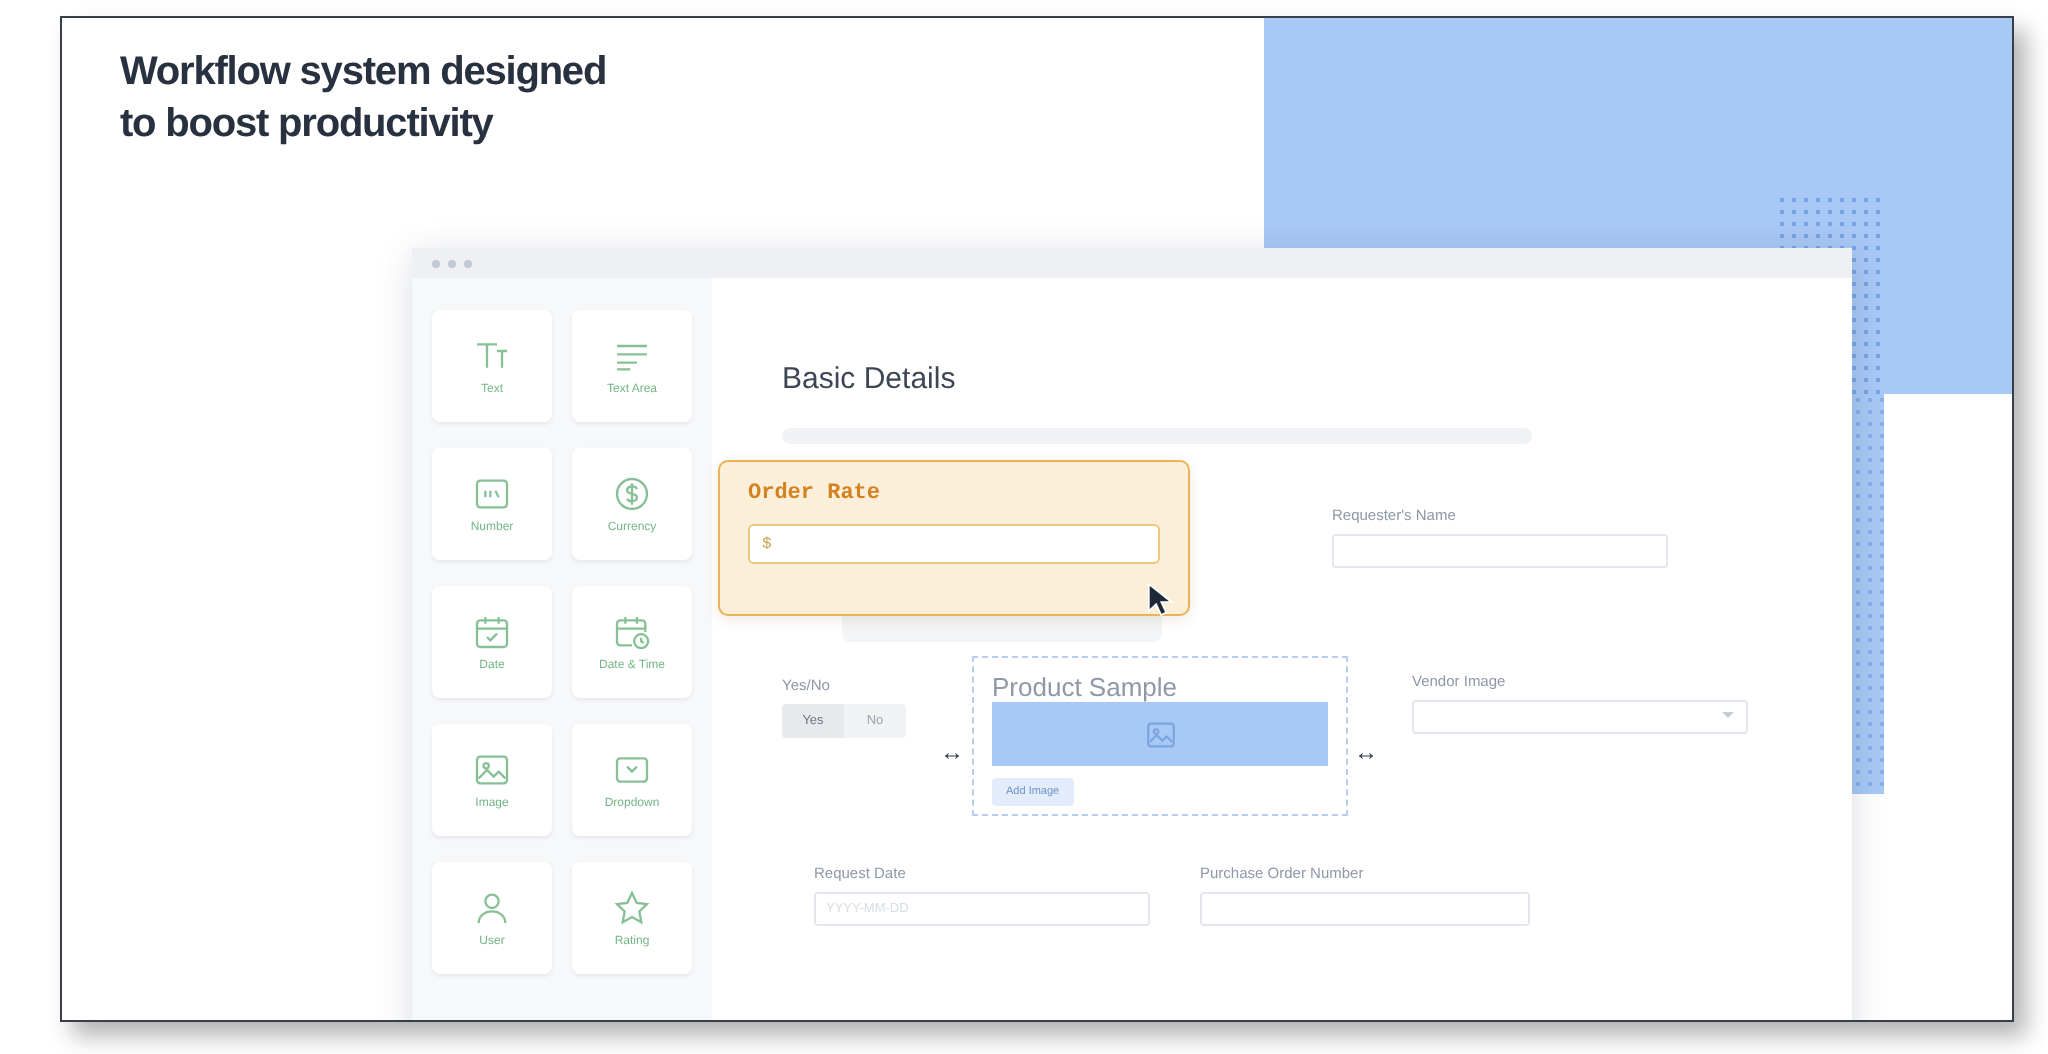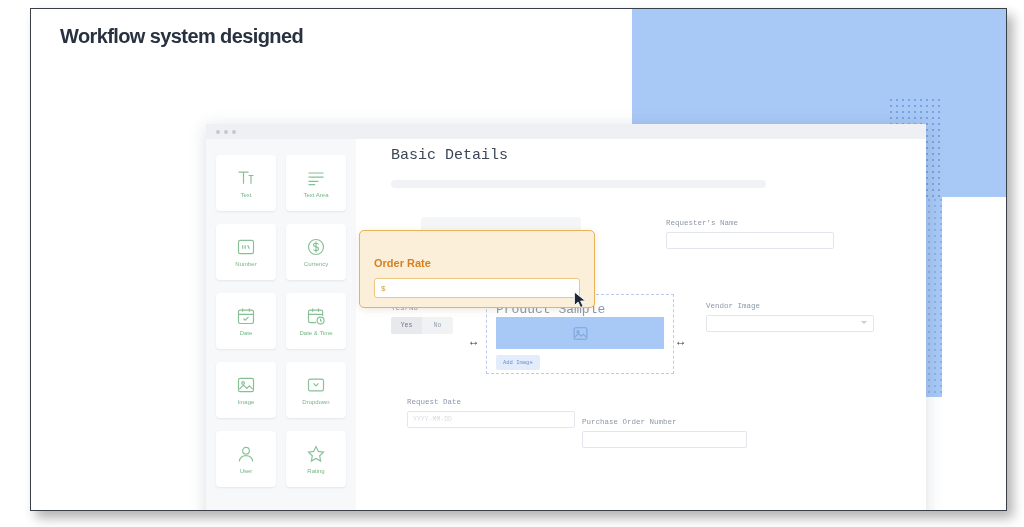--- a/index.html
+++ b/index.html
@@ -118,23 +118,22 @@
     color: #5aa96f;
     opacity: .85;
     text-align: center;
     line-height: 1;
   }
 
   
   #canvas {
     flex: 1;
     background: #ffffff;
-    padding: 8px 28px 0 35px;
+    padding: 42px 28px 0 35px;
     position: relative;
-    font-family: Liberation Mono, monospace;
   }
   #form-title {
     font-size: 15px;
     color: #3d4655;
     font-weight: normal;
     margin-bottom: 16px;
   }
   #skeleton-bar {
     height: 8px;
     width: 375px;
@@ -233,33 +232,34 @@
     right: 6px; top: 5px;
     width: 0; height: 0;
     border-left: 3px solid transparent;
     border-right: 3px solid transparent;
     border-top: 3.5px solid #c5ccd6;
   }
 
   
   #row3 { position: relative; height: 40px; margin-top: 12px; }
   #req-date { position: absolute; left: 16px; top: 0px; width: 168px; }
-  #po-num  { position: absolute; left: 191px; top: 0px; width: 165px; margin-top: 20px; }
+  #po-num  { position: absolute; left: 209px; top: 0px; width: 165px; }
 
   
   #popup {
     position: absolute;
     left: 328px; top: 221px;
     width: 236px; height: 78px;
     background: #fcefd9;
     border: 1.6px solid #e8b köp;
     border: 1.6px solid #e8b457;
     border-radius: 5px;
-    padding: 26px 14px;
+    padding: 10px 14px;
     box-shadow: 0 2px 7px rgba(120,90,20,0.13);
+    font-family: Liberation Mono, monospace;
   }
   #popup-title {
     font-size: 11px;
     font-weight: bold;
     color: #d4821f;
     margin-bottom: 9px;
   }
   #popup-input {
     height: 20px;
     background: #ffffff;
@@ -283,20 +283,21 @@
 <div id="frame">
 
   <div id="blue-block"></div>
   <div id="dot-pattern"></div>
   <div id="dot-mask"></div>
   <div id="blue-tail"></div>
   <div id="blue-tail-dots"></div>
 
   <h1 id="headline">
     <span class="ln">Workflow system designed</span>
+    <span class="ln">to boost productivity</span>
   </h1>
 
   <div id="app-window">
 
     <div id="titlebar">
       <span class="dot"></span>
       <span class="dot"></span>
       <span class="dot"></span>
     </div>
 

